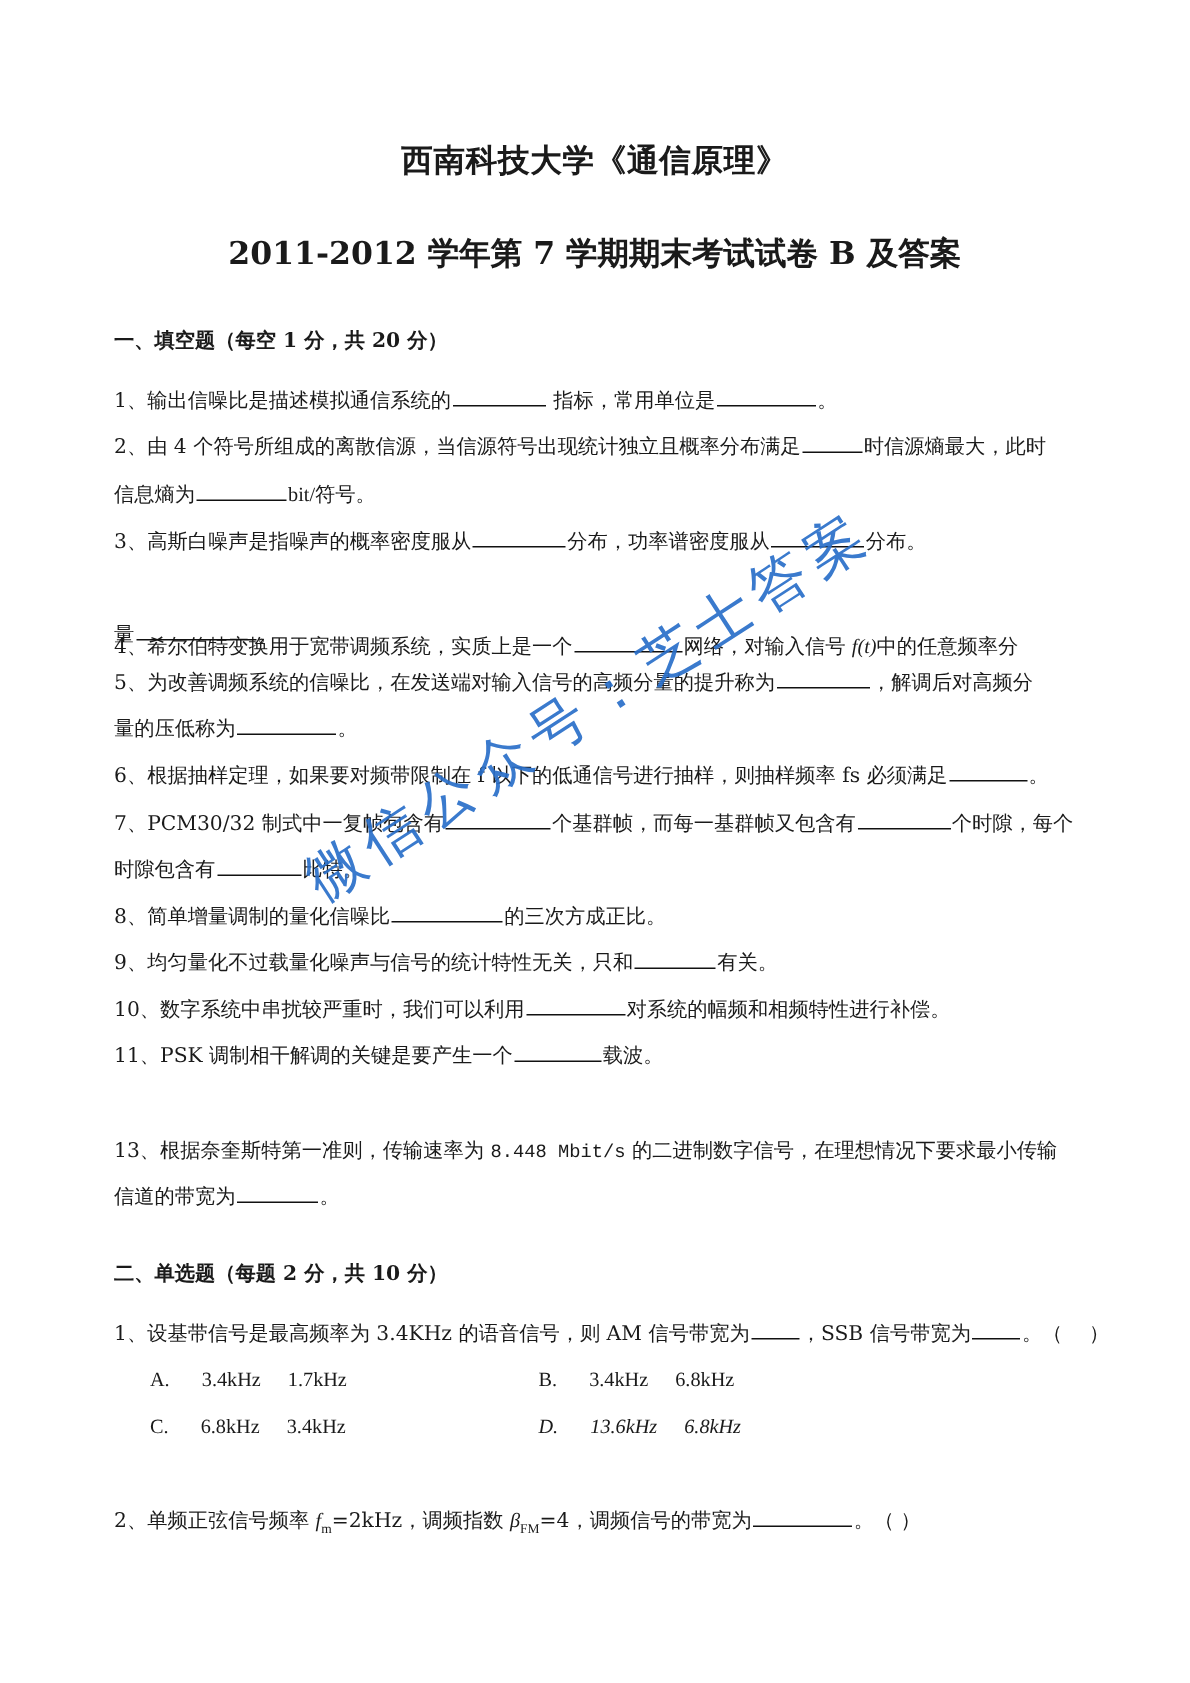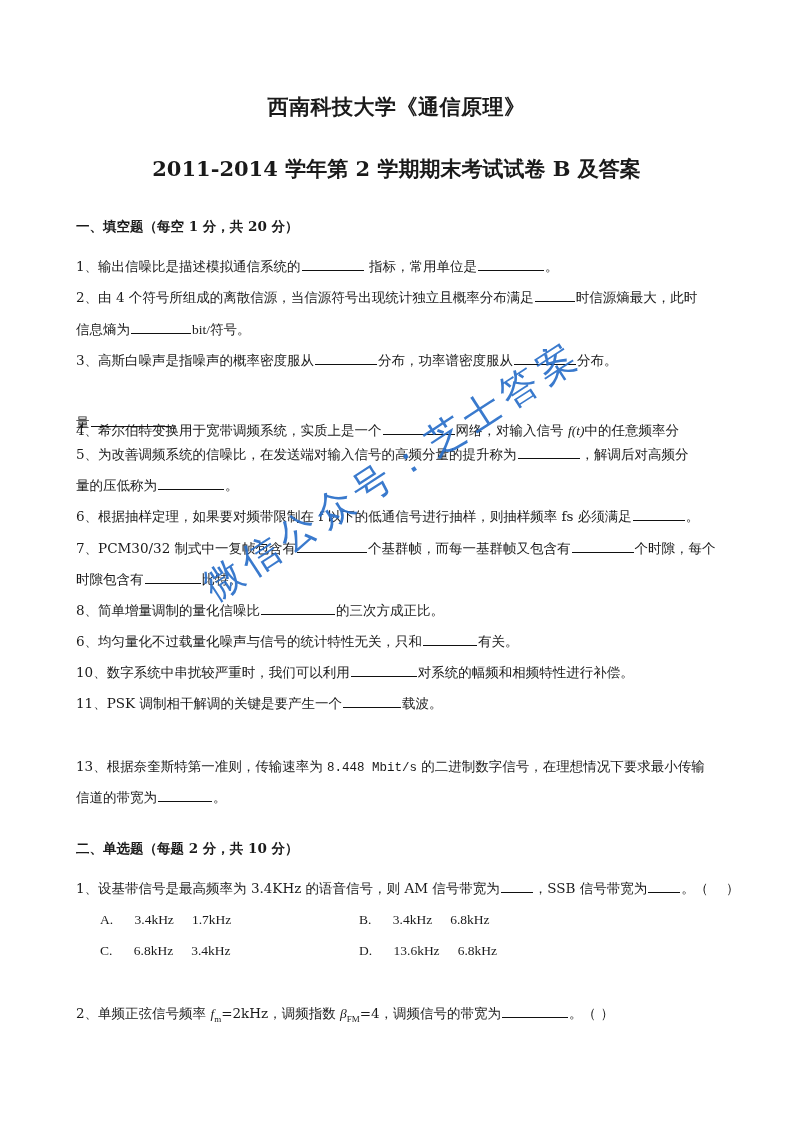--- a/index.html
+++ b/index.html
@@ -22,21 +22,21 @@
   .watermark { position: absolute; left: 208px; top: 565px; font-size: 38px; color: #2a6fc9;
                transform: rotate(-33deg); transform-origin: left center; white-space: nowrap;
                font-family: "DejaVu Sans", sans-serif; letter-spacing: 6px; opacity: 0.92; pointer-events: none; }
 </style>
 </head>
 <body>
 
 <div class="page">
 
   <div class="title1">西南科技大学《通信原理》</div>
-  <div class="title2">2011-2014 学年第 2 学期期末考试试卷 B 及答案</div>
+  <div class="title2">2011-2012 学年第 7 学期期末考试试卷 B 及答案</div>
 
   <div class="section" style="top:218px;">一、填空题（每空 1 分，共 20 分）</div>
 
   <div class="line" style="top:258px;">
     <span>1、输出信噪比是描述模拟通信系统的</span><span class="blank" style="width:62px;"></span><span> 指标，常用单位是</span><span class="blank" style="width:66px;"></span><span>。</span>
   </div>
 
   <div class="line" style="top:289px;">
     <span>2、由 4 个符号所组成的离散信源，当信源符号出现统计独立且概率分布满足</span><span class="blank" style="width:40px;"></span><span>时信源熵最大，此时</span>
   </div>
@@ -71,21 +71,21 @@
   </div>
   <div class="line" style="top:571px;">
     <span>时隙包含有</span><span class="blank" style="width:56px;"></span><span>比特。</span>
   </div>
 
   <div class="line" style="top:602px;">
     <span>8、简单增量调制的量化信噪比</span><span class="blank" style="width:74px;"></span><span>的三次方成正比。</span>
   </div>
 
   <div class="line" style="top:633px;">
-    <span>6、均匀量化不过载量化噪声与信号的统计特性无关，只和</span><span class="blank" style="width:54px;"></span><span>有关。</span>
+    <span>9、均匀量化不过载量化噪声与信号的统计特性无关，只和</span><span class="blank" style="width:54px;"></span><span>有关。</span>
   </div>
 
   <div class="line" style="top:664px;">
     <span>10、数字系统中串扰较严重时，我们可以利用</span><span class="blank" style="width:66px;"></span><span>对系统的幅频和相频特性进行补偿。</span>
   </div>
 
   <div class="line" style="top:695px;">
     <span>11、PSK 调制相干解调的关键是要产生一个</span><span class="blank" style="width:58px;"></span><span>载波。</span>
   </div>
 
@@ -105,21 +105,21 @@
 
   <div class="opt" style="left:100px; top:912px;">
     <span>A.</span> <span>3.4kHz</span><span>1.7kHz</span>
   </div>
   <div class="opt" style="left:359px; top:912px;">
     <span>B.</span> <span>3.4kHz</span><span>6.8kHz</span>
   </div>
   <div class="opt" style="left:100px; top:943px;">
     <span>C.</span> <span>6.8kHz</span><span>3.4kHz</span>
   </div>
-  <div class="opt" style="left:359px; top:943px;">
+  <div class="opt" style="left:359px; top:943px;font-style:italic;">
     <span>D.</span> <span>13.6kHz</span><span>6.8kHz</span>
   </div>
 
   <div class="line" style="top:1005px;">
     <span>2、单频正弦信号频率 </span><i class="math">f</i><sub class="latin">m</sub><span>=2kHz，调频指数 </span><i class="math">β</i><sub class="latin">FM</sub><span>=4，调频信号的带宽为</span><span class="blank" style="width:66px;"></span><span>。（ ）</span>
   </div>
 
   <div class="watermark">微信公众号：芝士答案</div>
 </div>
 

